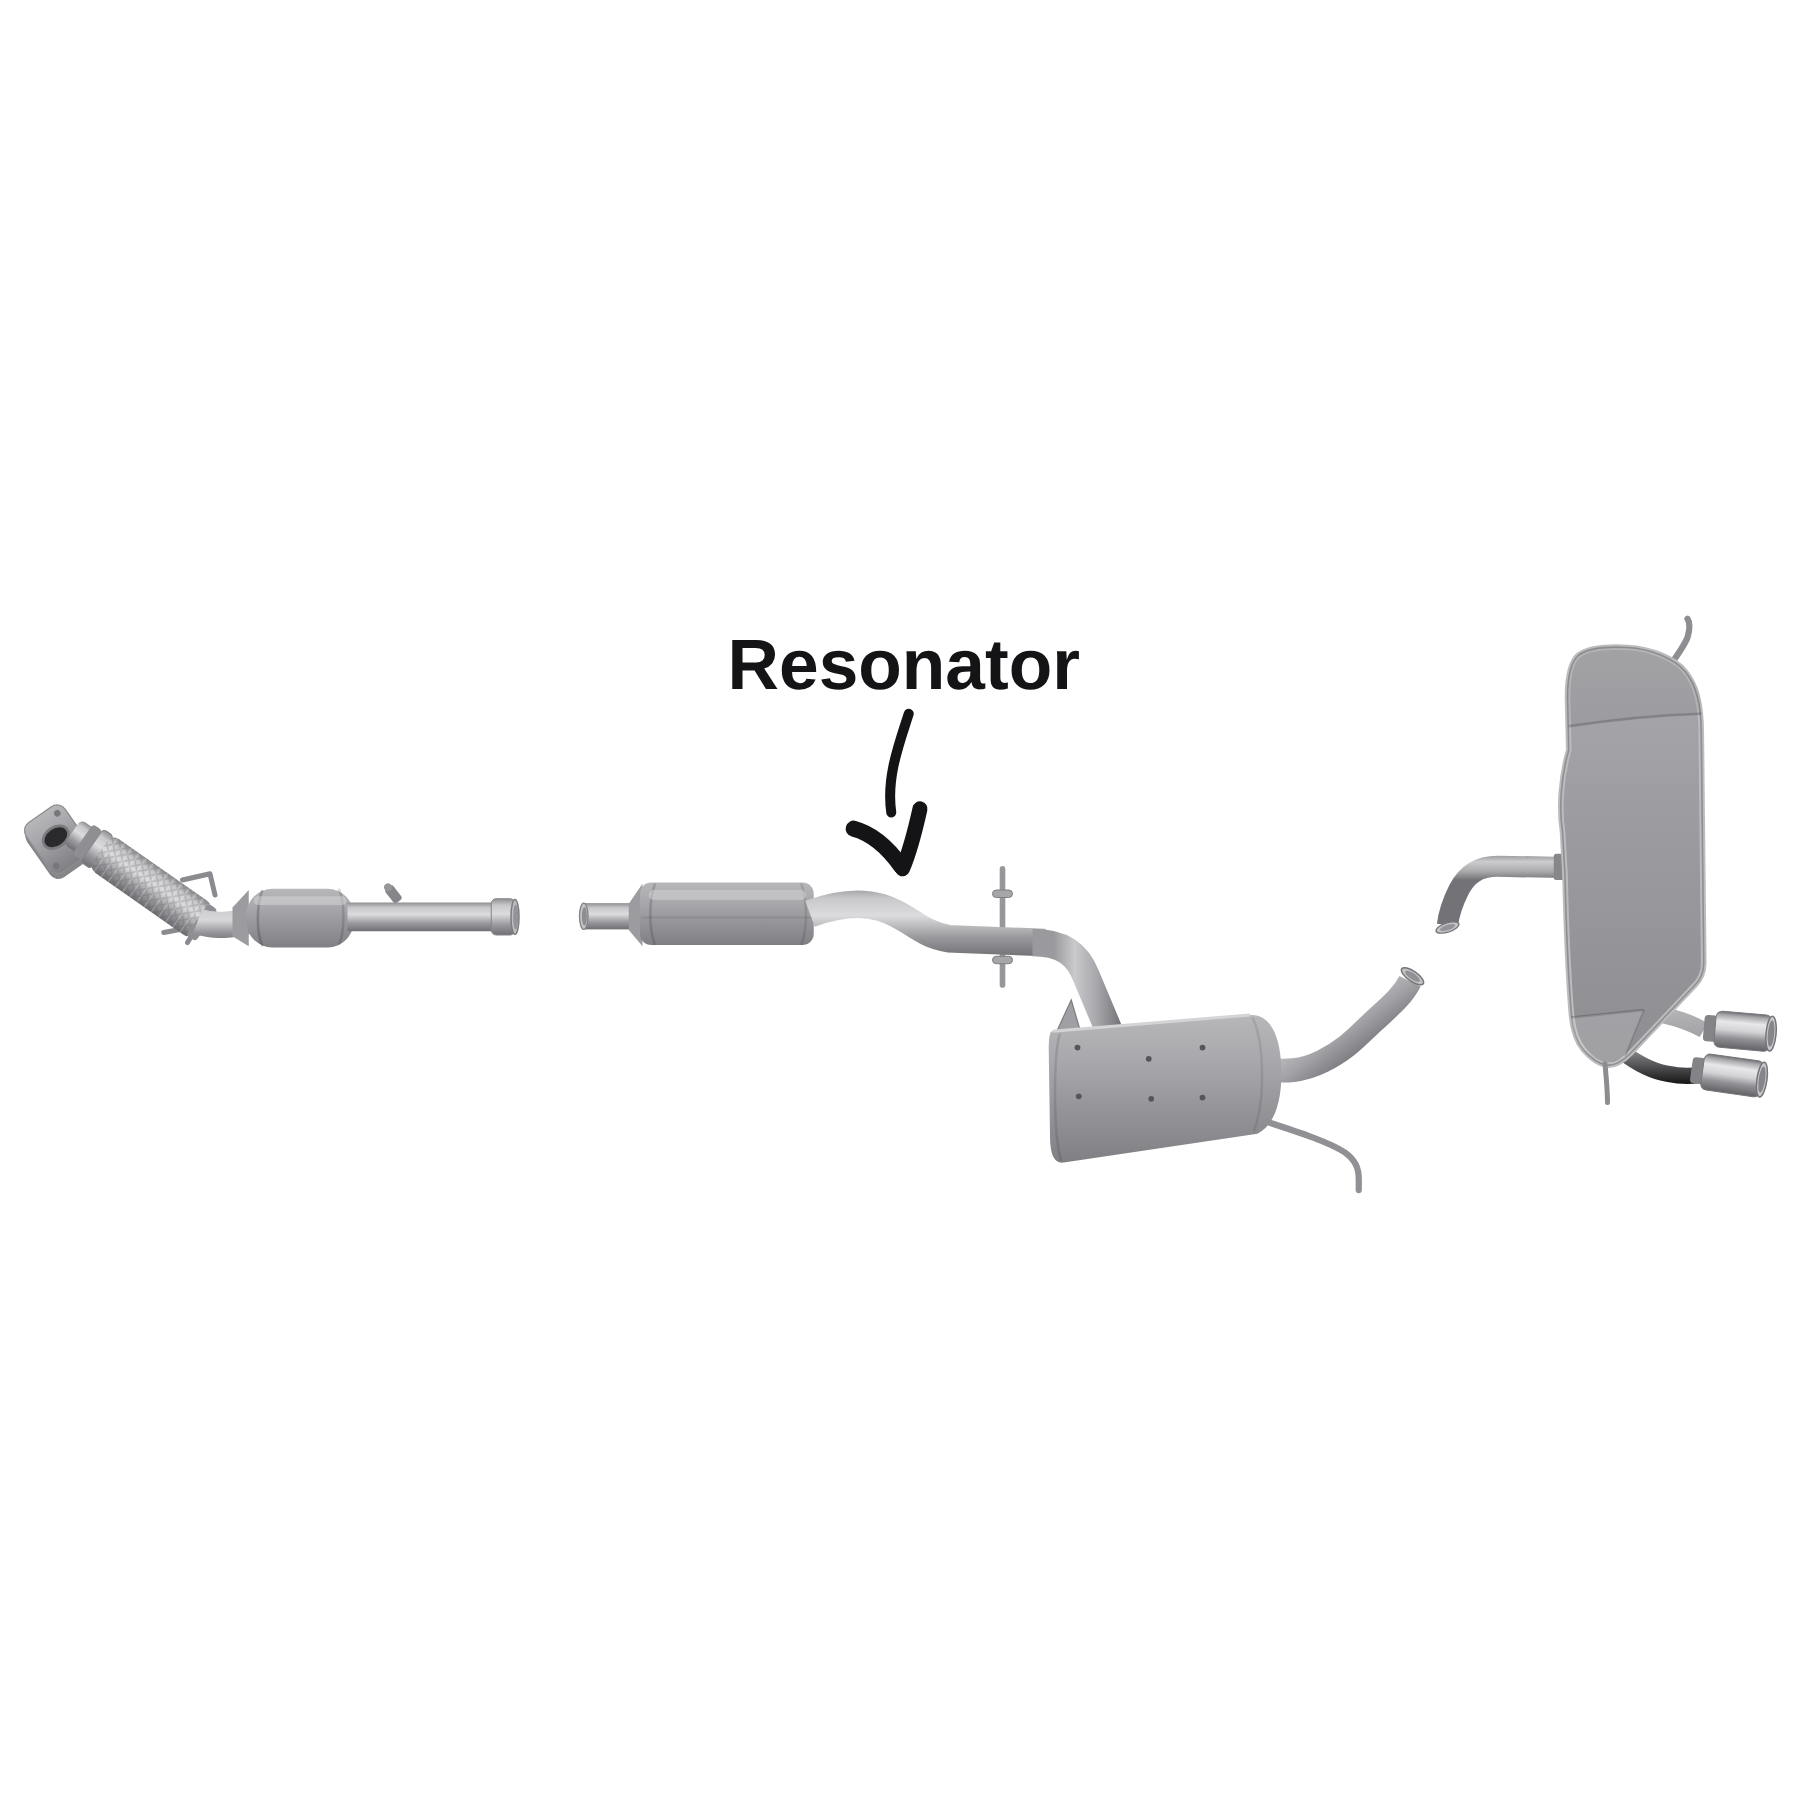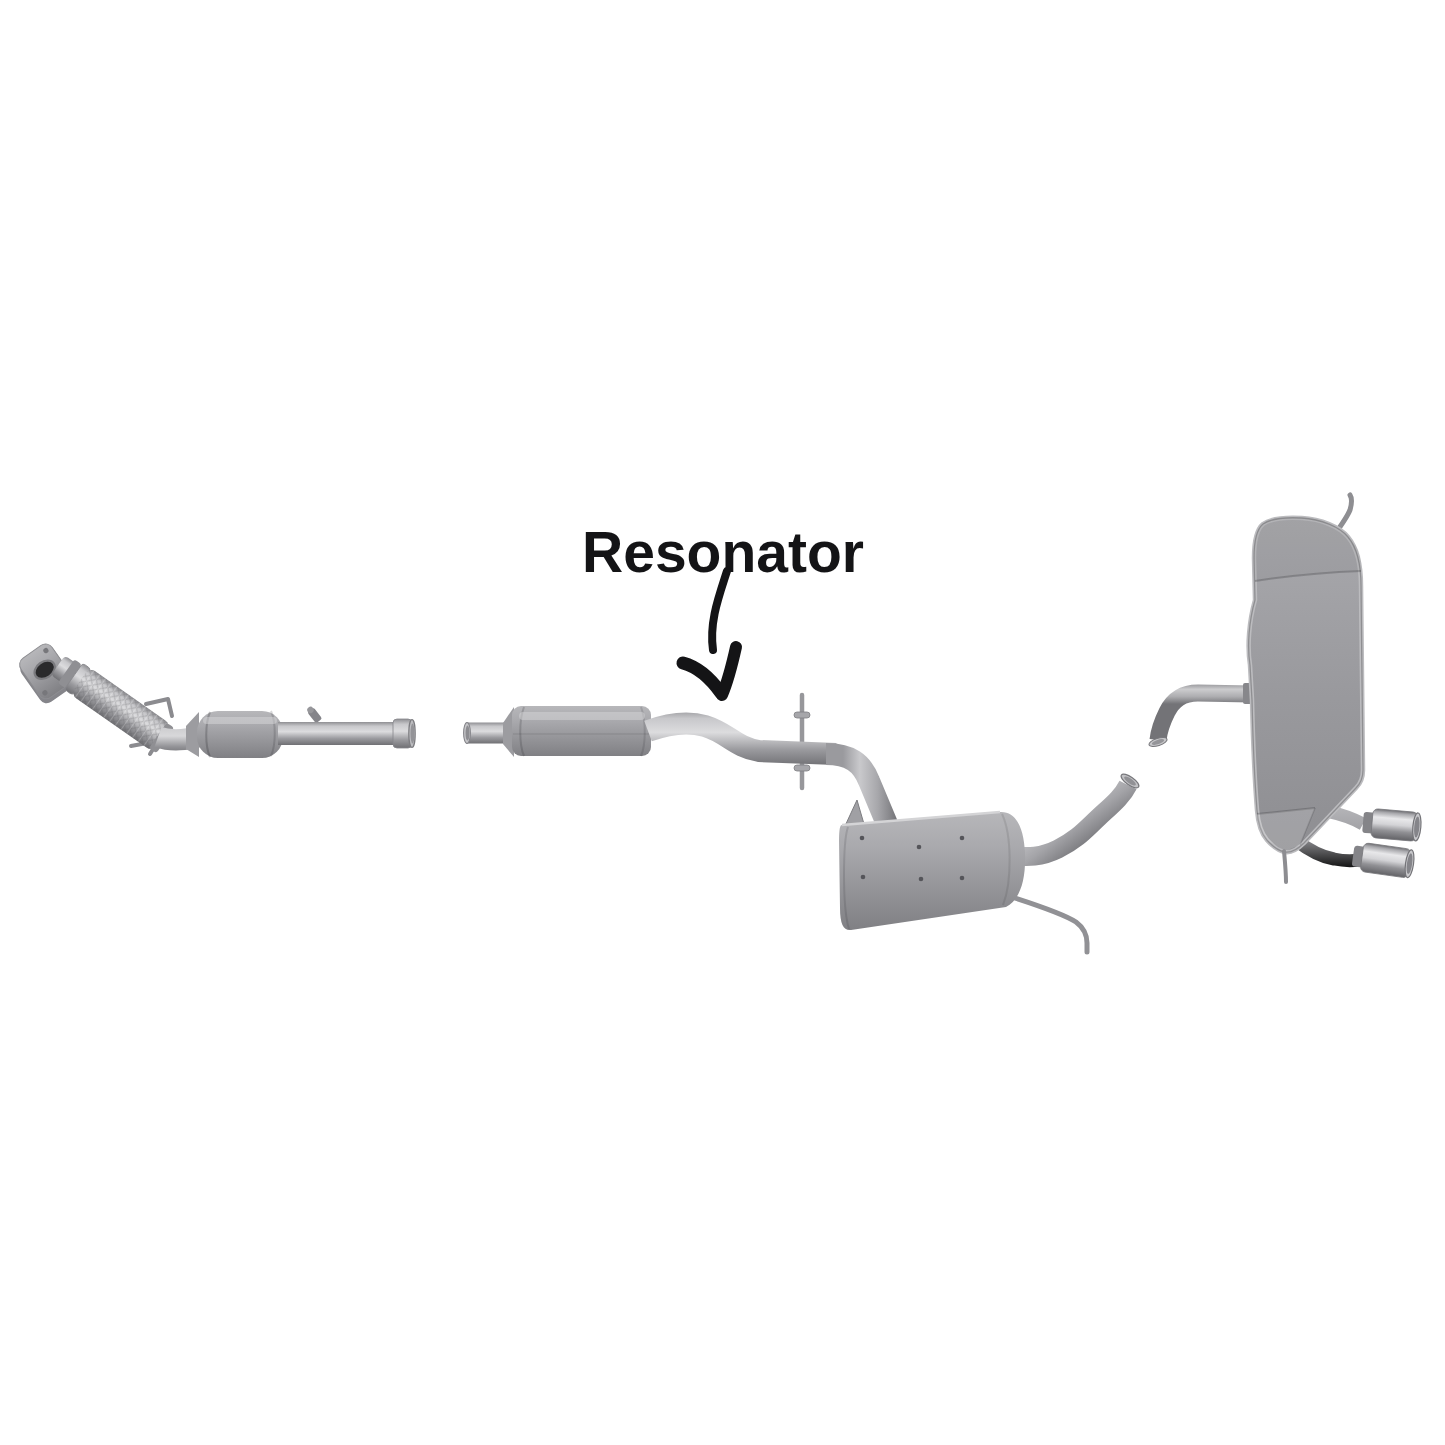--- a/index.html
+++ b/index.html
@@ -16,21 +16,20 @@
     position: absolute;
     left: 522px;
     top: 499px;
     width: 402px;
     text-align: center;
     font-size: 57px;
     font-weight: 700;
     letter-spacing: 0px;
     color: #141416;
     user-select: none;
-    margin-top: 20px;
   }
 </style>
 </head>
 <body>
 
 <div class="canvas">
 
   <svg width="1445" height="1445" viewBox="0 0 1445 1445">
     <defs>
       <linearGradient id="gPipe" x1="0" y1="0" x2="0" y2="1">

